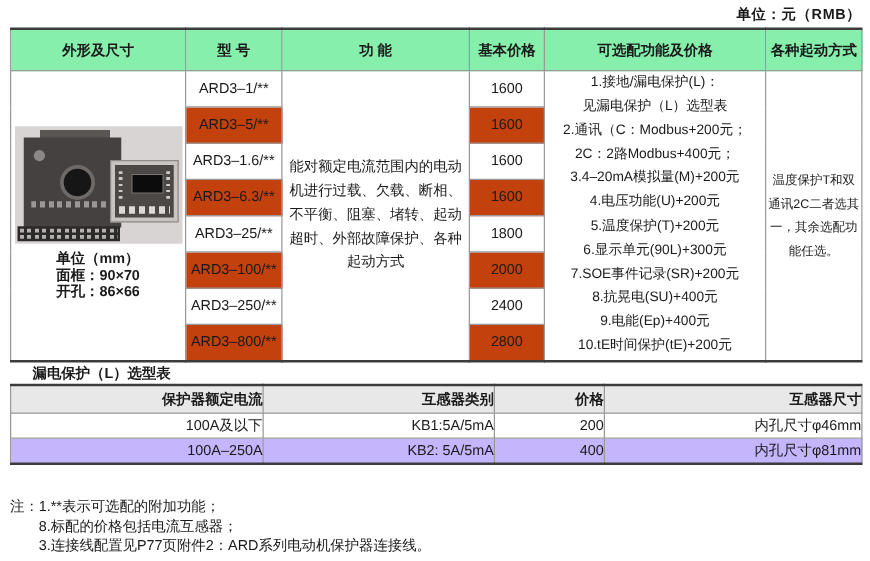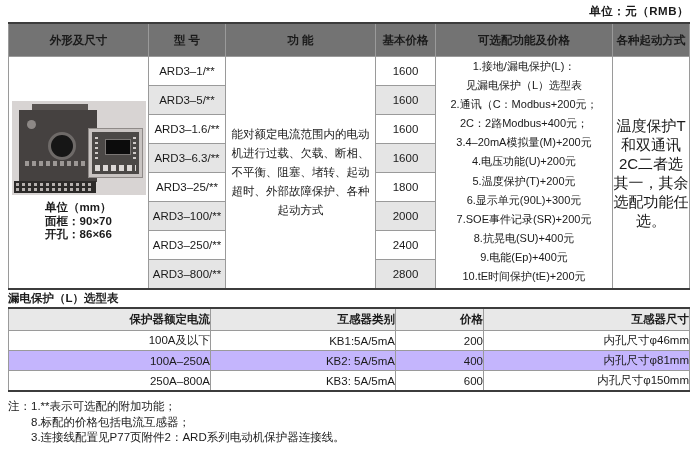--- a/index.html
+++ b/index.html
@@ -6,27 +6,27 @@
   body{
     width:696px;height:449px;position:relative;background:#fff;
     font-family:"Liberation Sans","DejaVu Sans",sans-serif;
     color:#1a1a1a;overflow:hidden;
   }
   .unit-note{position:absolute;top:4px;right:7px;font-size:11.5px;font-weight:bold;letter-spacing:.5px;}
   table{border-collapse:collapse;table-layout:fixed;}
   table.main{position:absolute;left:8px;top:22px;width:681px;font-size:11.5px;
     border-top:2px solid #3c3c3c;border-bottom:2px solid #3c3c3c;}
   table.main th,table.main td{border:1px solid #9a9a9a;padding:0;}
-  table.main th{background:#737373;font-weight:bold;height:32px;font-size:11.5px;}
+  table.main th{background:#86efac;font-weight:bold;height:32px;font-size:11.5px;}
   table.main td{height:28px;text-align:center;}
-  td.shade{background:#e5e5e5;}
+  td.shade{background:#c2410c;}
   td.cell-appearance{vertical-align:top;text-align:center;}
   td.cell-function{vertical-align:middle;text-align:justify;padding:0 11px;line-height:19px;font-size:11.5px;}
   td.cell-options{vertical-align:top;text-align:left;padding:4px 4px 0 7px;line-height:19.1px;font-size:11px;}
-  td.cell-combinable{vertical-align:middle;text-align:justify;padding:0 7px;line-height:19px;font-size:15px;}
+  td.cell-combinable{vertical-align:middle;text-align:justify;padding:0 7px;line-height:19px;font-size:10px;}
   .dims{display:inline-block;text-align:left;font-weight:bold;font-size:11.5px;line-height:13.5px;margin-top:6px;}
 
   
   .photo{width:134px;height:94px;background:#d8d4d3;margin:44px auto 0;position:relative;}
   .dev-main{position:absolute;left:7px;top:9px;width:78px;height:72px;background:#454140;}
   .dev-lip{position:absolute;left:20px;top:3px;width:56px;height:8px;background:#5a5553;}
   .dev-knob{position:absolute;left:8px;top:10px;width:9px;height:9px;border-radius:50%;background:#8d8886;}
   .connector{position:absolute;left:29px;top:22px;width:22px;height:22px;border-radius:50%;
     background:#161616;border:3px solid #6e6a68;}
   .dev-label{position:absolute;left:6px;bottom:16px;width:64px;height:5px;
@@ -39,21 +39,21 @@
   .dev-panel{position:absolute;right:3px;top:27px;width:53px;height:48px;background:#c9c4c2;border:1px solid #8f8a88;}
   .panel-face{position:absolute;left:3px;top:3px;right:3px;bottom:3px;background:#4b4846;}
   .panel-screen{position:absolute;left:13px;top:7px;width:24px;height:14px;background:#0c0c0c;border:1px solid #7a7674;}
   .panel-leds-l{position:absolute;left:3px;top:5px;width:3px;height:22px;
     background:repeating-linear-gradient(180deg,#cfcac8 0 2px,#4b4846 2px 5px);}
   .panel-leds-r{position:absolute;right:3px;top:5px;width:3px;height:22px;
     background:repeating-linear-gradient(180deg,#cfcac8 0 2px,#4b4846 2px 5px);}
   .panel-btns{position:absolute;left:3px;bottom:3px;right:3px;height:6px;
     background:repeating-linear-gradient(90deg,#dcd8d6 0 5px,#4b4846 5px 8px);}
 
-  .lk-title{position:absolute;left:8px;top:291px;font-size:11.5px;font-weight:bold;}
+  .lk-title{position:absolute;left:26px;top:291px;font-size:11.5px;font-weight:bold;}
   table.leak{position:absolute;left:8px;top:307px;width:681px;font-size:11.5px;
     border-top:2px solid #3c3c3c;border-bottom:2px solid #3c3c3c;}
   table.leak th,table.leak td{border:1px solid #9a9a9a;padding:0;text-align:right;}
   table.leak th{background:#e8e8e8;font-weight:bold;height:21px;}
   table.leak td{height:19px;margin-top:45px;}
   tr.shade-row td{background:#c4b5fd;}
 
   .notes{position:absolute;left:8px;top:399px;font-size:11.5px;line-height:15.5px;}
   .note-indent{margin-left:23px;}
 </style>
@@ -176,26 +176,20 @@
     <td>KB1:5A/5mA</td>
     <td>200</td>
     <td>内孔尺寸φ46mm</td>
   </tr>
   <tr class="shade-row">
     <td>100A–250A</td>
     <td>KB2: 5A/5mA</td>
     <td>400</td>
     <td>内孔尺寸φ81mm</td>
   </tr>
-  <tr>
-    <td>250A–800A</td>
-    <td>KB3: 5A/5mA</td>
-    <td>600</td>
-    <td>内孔尺寸φ150mm</td>
-  </tr>
 </tbody>
   </table>
 
 <div class="notes">
   <div><span>注：</span><span>1.**表示可选配的附加功能；</span></div>
   <div class="note-indent">8.标配的价格包括电流互感器；</div>
   <div class="note-indent">3.连接线配置见P77页附件2：ARD系列电动机保护器连接线。</div>
 </div>
 
 </body></html>

